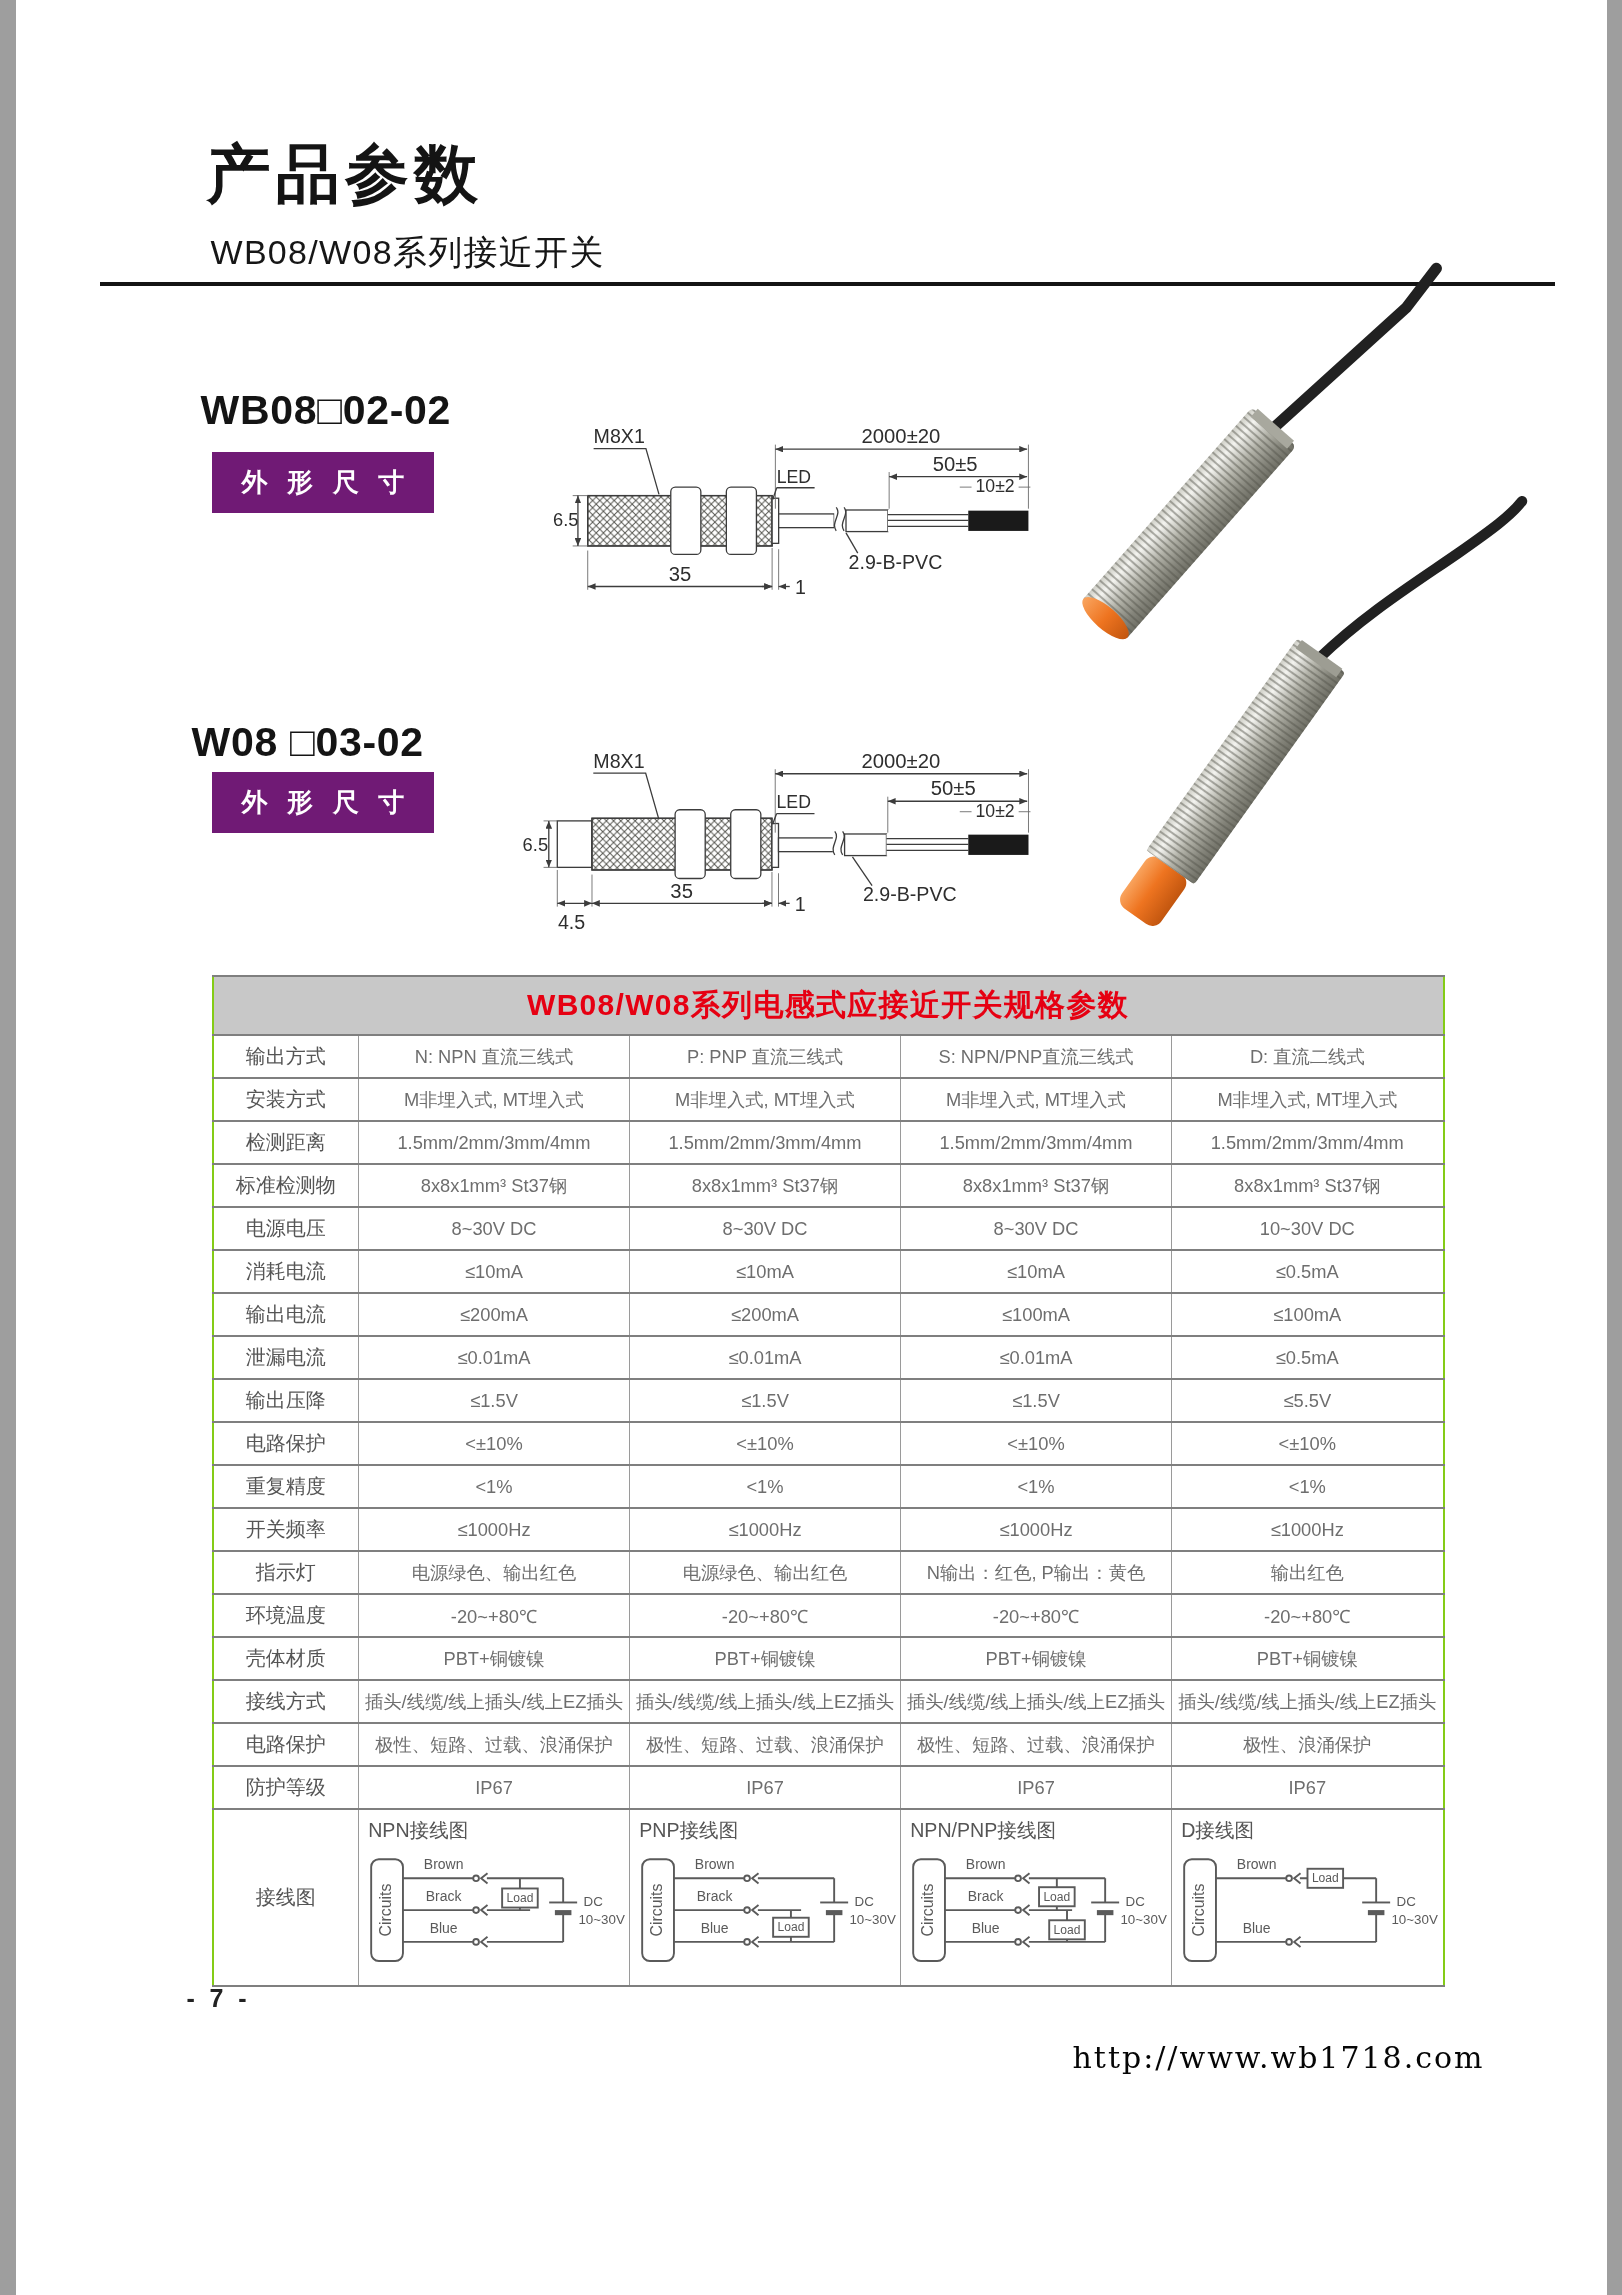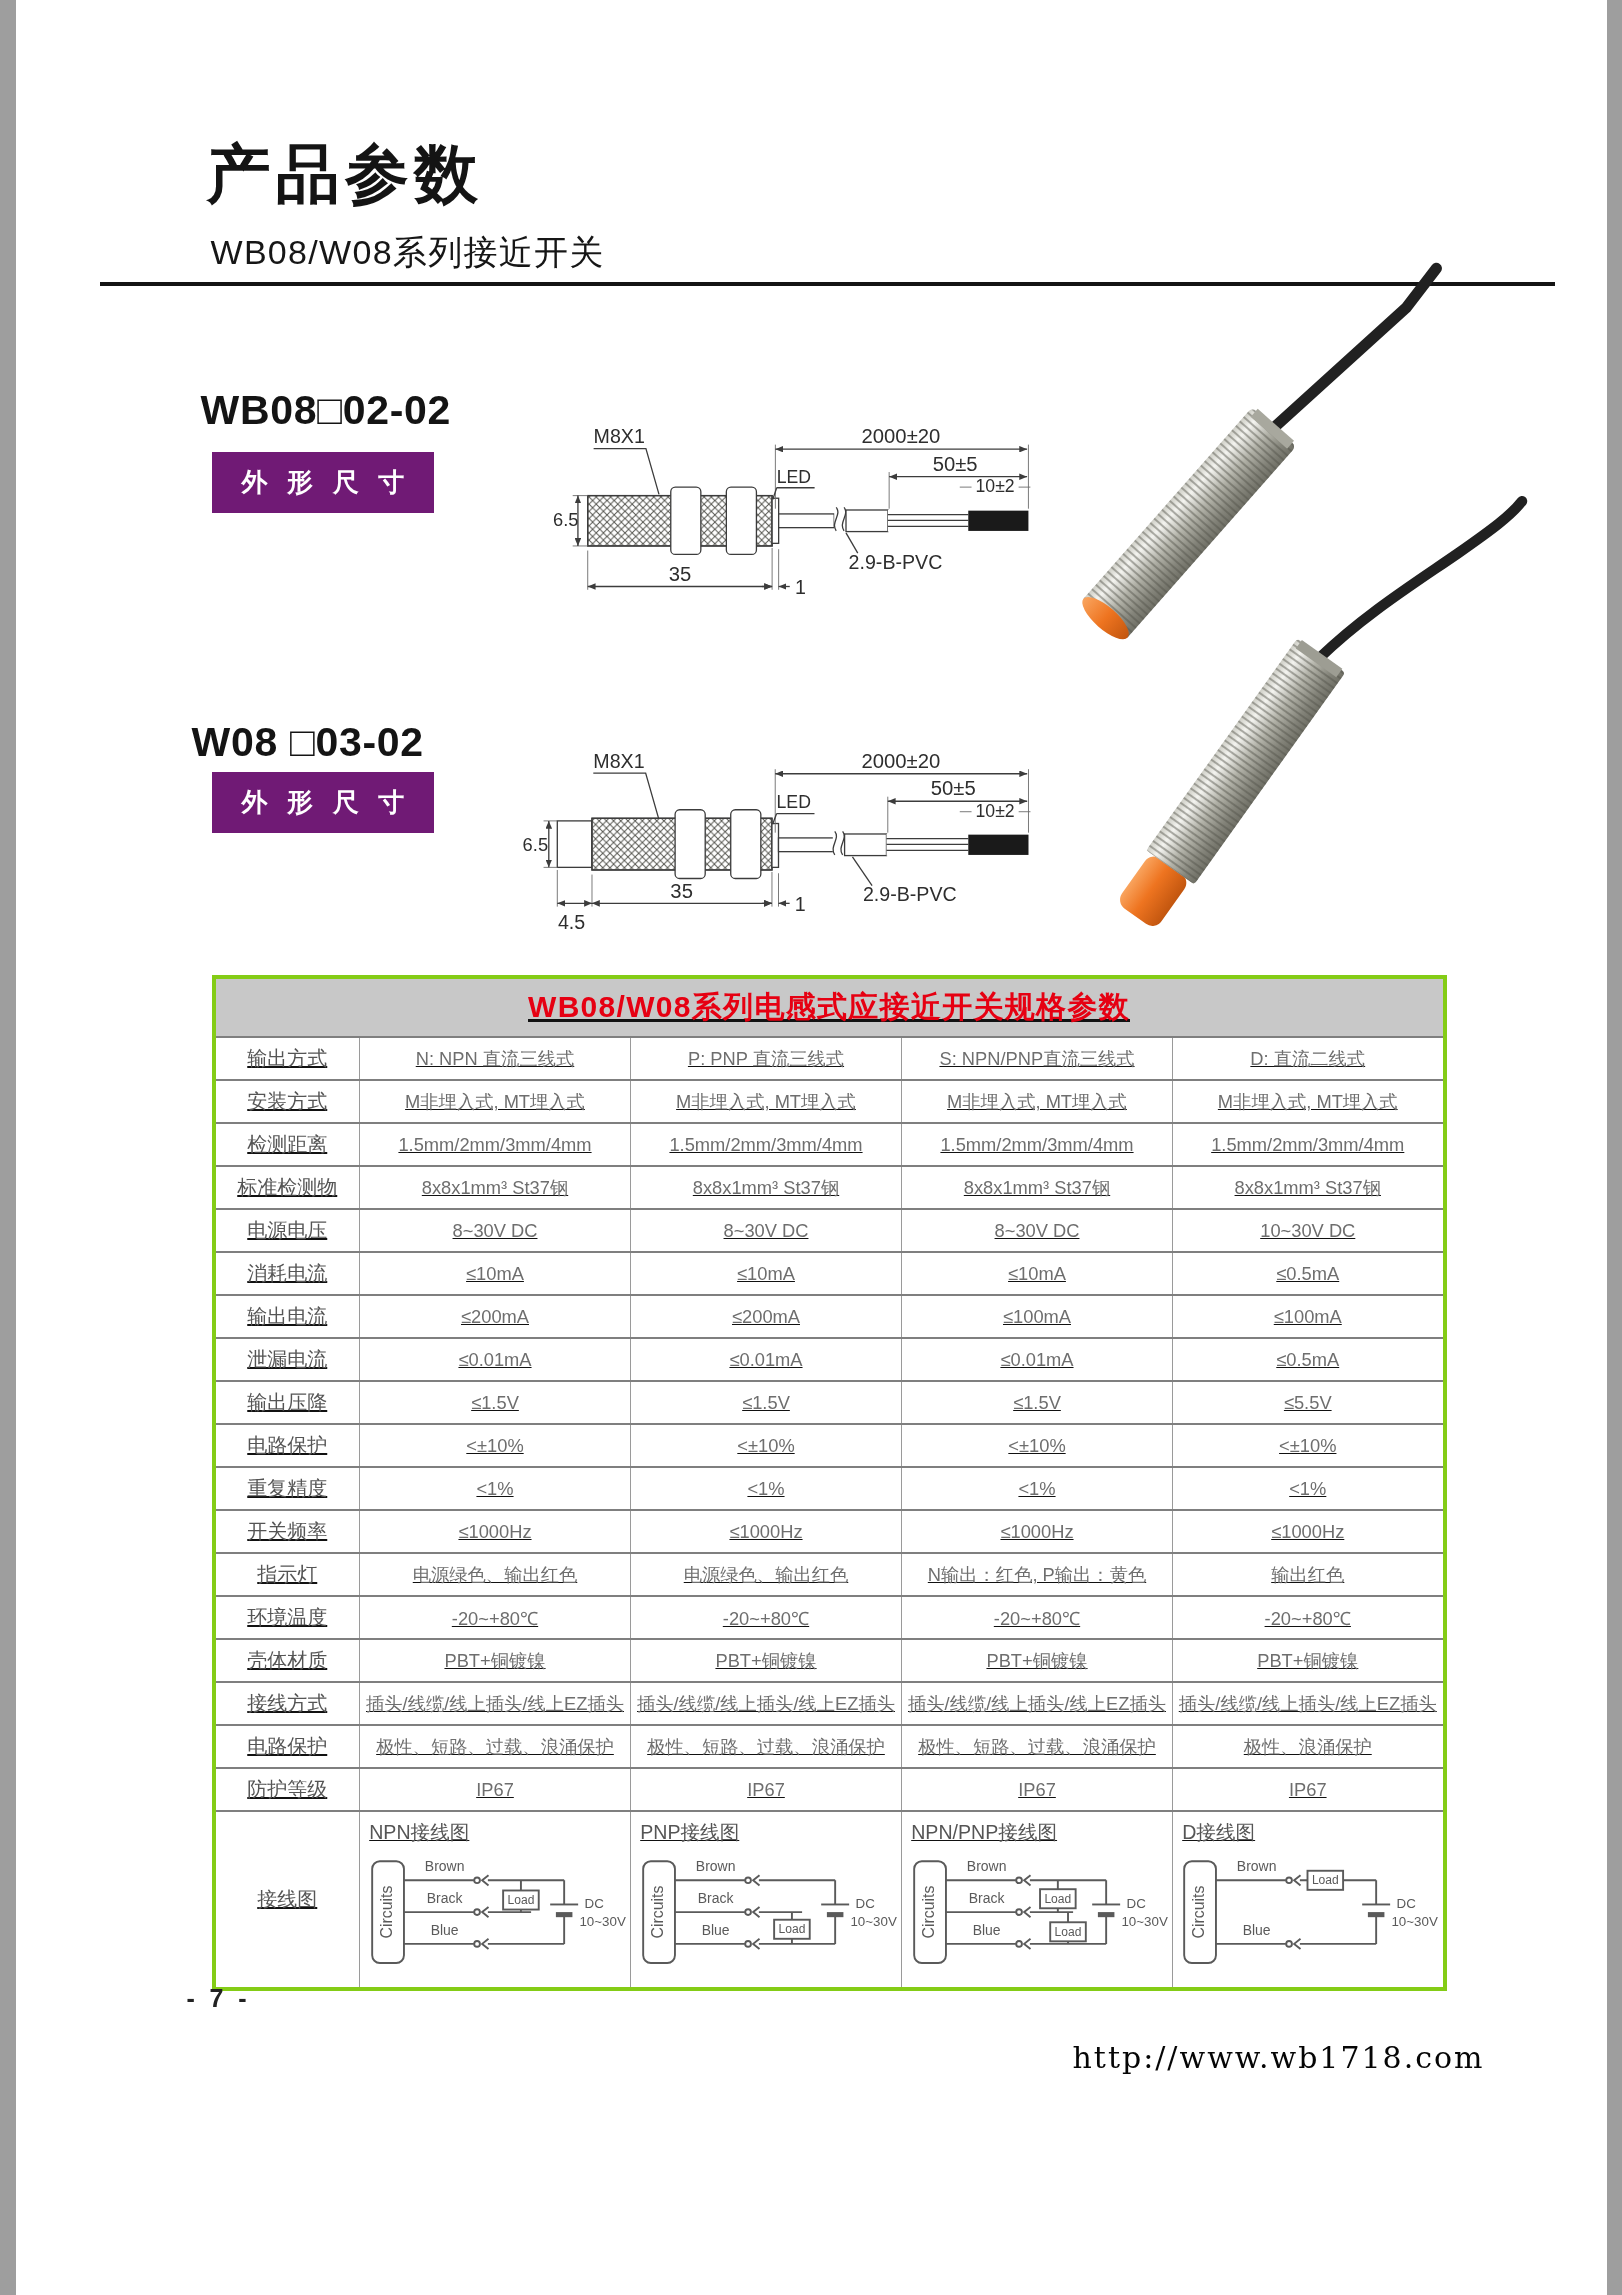--- a/index.html
+++ b/index.html
@@ -22,21 +22,21 @@
   svg{overflow:visible;}
   svg text{font-family:"Liberation Sans",sans-serif;}
   .dshape{stroke:#3c3c3c;stroke-width:2;fill:#fff;}
   .dnofill{stroke:#3c3c3c;stroke-width:2;fill:none;}
   .dthin{stroke:#6e6e6e;stroke-width:1.4;fill:none;}
   .dim{stroke:#3c3c3c;stroke-width:2;fill:none;marker-start:url(#mA);marker-end:url(#mA);}
   .dimE{stroke:#3c3c3c;stroke-width:2;fill:none;marker-end:url(#mA);}
   .dtx{fill:#2e2e2e;}
   
   .spec-table{position:absolute;left:196px;top:975px;width:1230px;border-collapse:collapse;
-              table-layout:fixed;border:4px solid #84cc16;text-decoration:underline;}
+              table-layout:fixed;border:2px solid #84cc16;}
   .spec-table th,.spec-table td{border-left:1.3px solid #9a9a9a;border-right:1.3px solid #9a9a9a;
               border-top:2px solid #7f7f7f;border-bottom:2px solid #7f7f7f;
               text-align:center;vertical-align:middle;white-space:nowrap;overflow:hidden;}
   .title-cell{height:55px;background:#c8c8c8;color:#e60012;font-size:30px;font-weight:bold;letter-spacing:1.3px;}
   .spec-table tbody th{font-weight:normal;font-size:20px;color:#555;height:41px;padding:0 2.6px;}
   .spec-table tbody td{font-size:18.3px;color:#6e6e6e;height:41px;padding:0 2.6px;}
   .wiring-cell{height:171px;vertical-align:top !important;padding:0 !important;}
   .wd-title{font-size:19.6px;color:#555;text-align:left;padding:6.5px 0 0 9.2px;white-space:nowrap;}
   .wln{stroke:#5a5a5a;stroke-width:3;fill:none;}
   .wbox{fill:#fff;stroke:#5a5a5a;stroke-width:3;}

